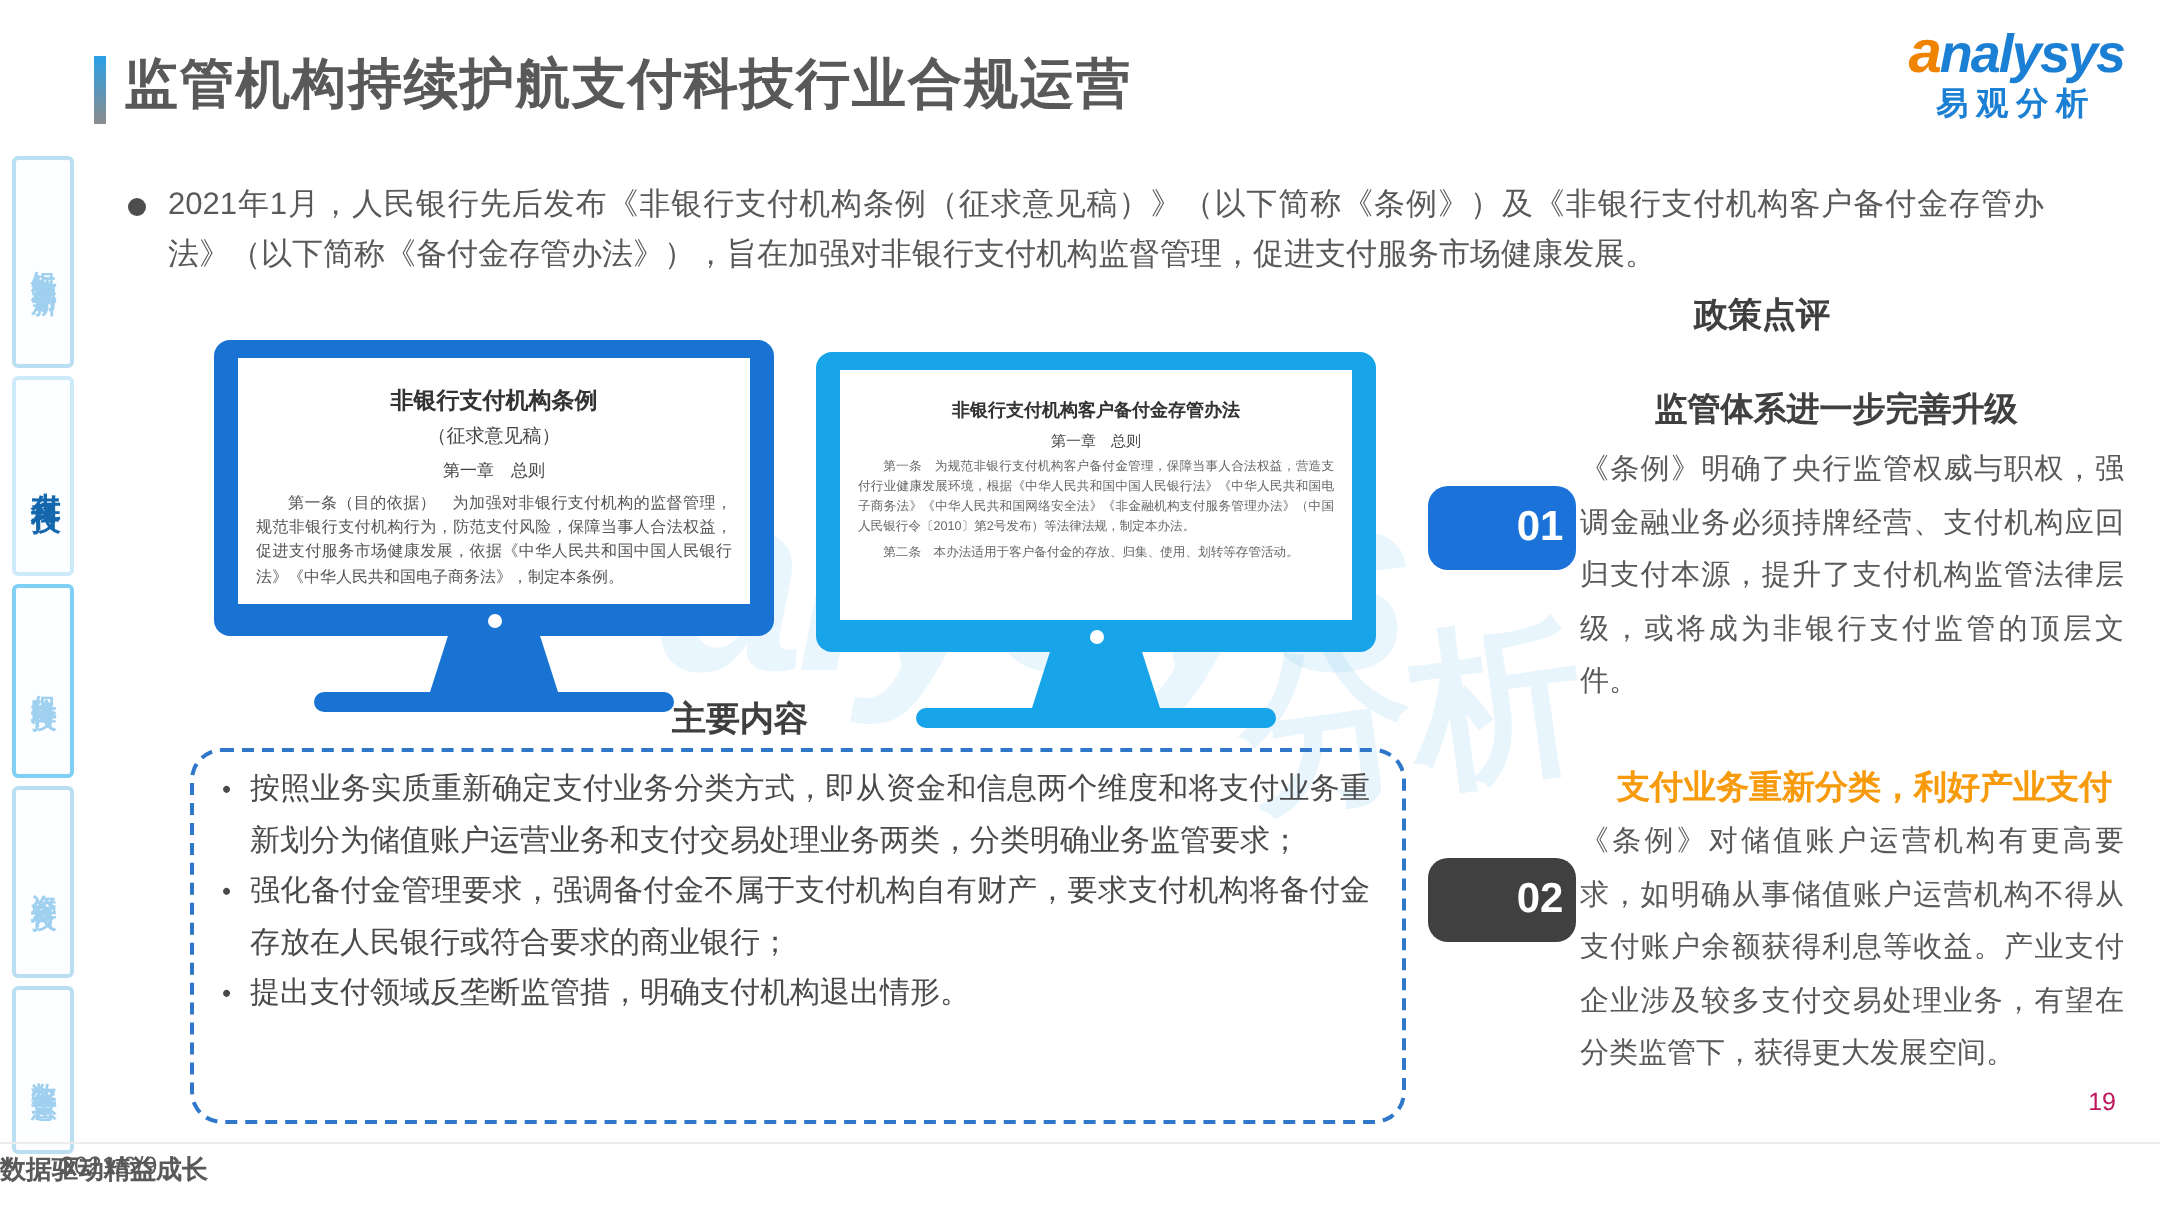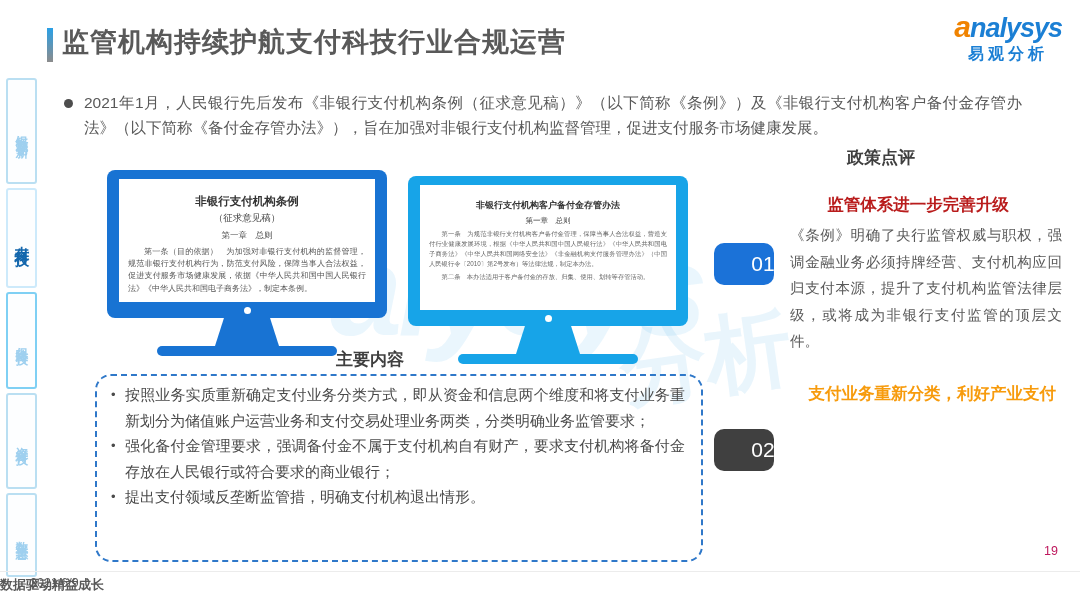--- a/index.html
+++ b/index.html
@@ -65,26 +65,26 @@
   
   .main-heading { left:300px; top:348px; width:140px; text-align:center; font-size:17px; font-weight:bold; color:#3f3f3f; }
   .dashed-box { left:95px; top:374px; width:608px; height:188px; border:2px dashed #2f78c9; border-radius:16px; padding:6px 16px 4px 12px; }
   .dashed-box ul { list-style:none; }
   .dashed-box li { position:relative; padding-left:16px; font-size:15px; line-height:25.5px; color:#4a4a4a; text-align:justify; }
   .dashed-box li::before { content:"•"; position:absolute; left:2px; top:0; color:#4a4a4a; font-size:13px; }
 
   
   .policy-heading { left:791px; top:146px; width:180px; text-align:center; font-size:17px; font-weight:bold; color:#3f3f3f; }
   .sec-title { width:264px; text-align:center; font-size:16.5px; font-weight:bold; }
-  .sec1-title { left:786px; top:194px; color:#b91c1c; }
+  .sec1-title { left:786px; top:194px; color:#404040; }
   .sec2-title { left:784px; top:383px; color:#f79b0c; width:272px; text-align:right; }
   .sec-text { width:272px; font-size:14.5px; line-height:26.5px; color:#595959; text-align:justify; }
   .sec1-text { left:790px; top:222px; }
   .sec2-text { left:790px; top:408px; }
-  .num-badge { width:60px; height:42px; border-radius:10px; color:#fff; font-size:21px; font-weight:normal;
+  .num-badge { width:74px; height:42px; border-radius:10px; color:#fff; font-size:21px; font-weight:bold;
                display:flex; align-items:center; justify-content:center;padding-left:38px; }
   .badge1 { left:714px; top:243px; background:#1b72d8; }
   .badge2 { left:714px; top:429px; background:#404040; }
 
   
   .footer-line { left:0; top:571px; width:1080px; height:1px; background:#ececec; }
   .footer-date { left:30px; top:576px; font-size:12.5px; color:#595959; }
   .footer-center { left:0; top:576px; width:1036px; text-align:left; font-size:13px; color:#595959;font-weight:bold; }
   .footer-page { right:22px; left:auto; top:544px; font-size:12.5px; color:#be185d; }
 </style>
@@ -151,19 +151,20 @@
   </div>
 
   <div class="layer policy-heading">政策点评</div>
 
   <div class="layer num-badge badge1">01</div>
   <div class="layer sec-title sec1-title">监管体系进一步完善升级</div>
   <div class="layer sec-text sec1-text">《条例》明确了央行监管权威与职权，强调金融业务必须持牌经营、支付机构应回归支付本源，提升了支付机构监管法律层级，或将成为非银行支付监管的顶层文件。</div>
 
   <div class="layer num-badge badge2">02</div>
   <div class="layer sec-title sec2-title">支付业务重新分类，利好产业支付</div>
+  <div class="layer sec-text sec2-text">《条例》对储值账户运营机构有更高要求，如明确从事储值账户运营机构不得从支付账户余额获得利息等收益。产业支付企业涉及较多支付交易处理业务，有望在分类监管下，获得更大发展空间。</div>
 
   <div class="layer footer-line"></div>
   <div class="layer footer-date">2021/6/9</div>
   <div class="layer footer-center">数据驱动精益成长</div>
   <div class="layer footer-page">19</div>
 
 </div>
 
 </body></html>

